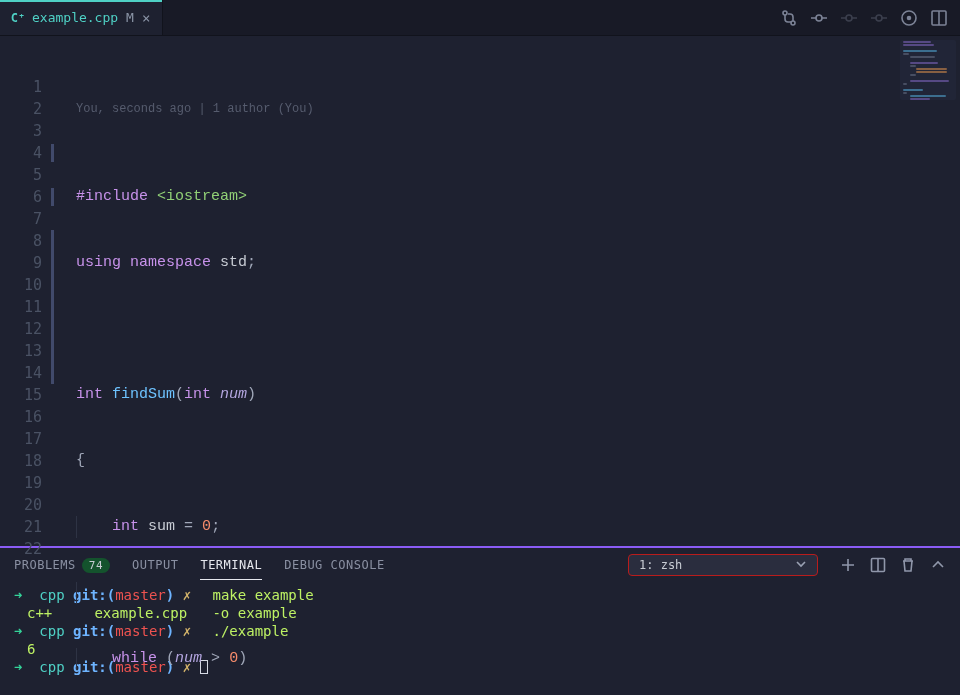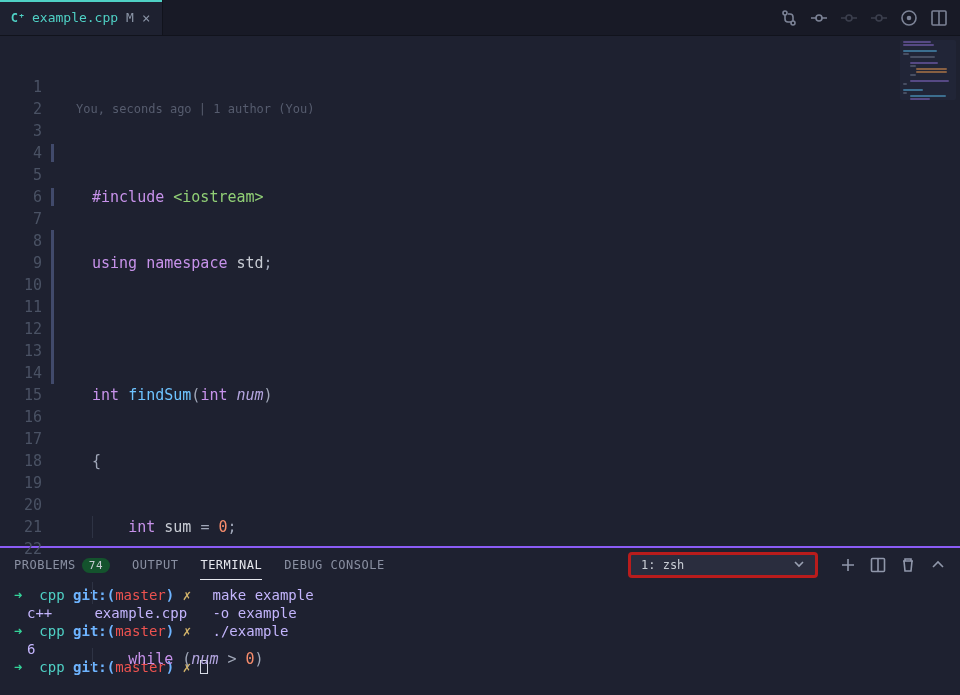--- a/index.html
+++ b/index.html
@@ -110,31 +110,31 @@
     background: var(--gutter-mod);
   }
   .ln.full-mod::after {
     top:0; bottom:0;
   }
   .code {
     flex: 1;
     padding: 18px 0 0 16px;
     position: relative;
     white-space: pre;
+    font-family: Liberation Mono, monospace;
   }
   .blame {
     color: #565c6e;
     font-size: 12px;
     height: 22px;
     display:flex; align-items:center;
   }
   .row {
     height: 22px;
     position: relative;
-    margin-left: 16px;
   }
   .row.has-i1::before { content:""; position:absolute; left:0; top:0; bottom:0; width:0; border-left:1px solid #2e3344; }
 
   
   .kw   { color: var(--purple); }        
   .pp   { color: var(--purple); }        
   .fn   { color: #6ec3ff; }              
   .str  { color: var(--green); }         
   .num  { color: var(--orange); }
   .it   { font-style: italic; color: #b4a6e0; } 
@@ -175,21 +175,21 @@
     border-radius: 10px; padding: 1px 7px; font-size: 11px;
   }
   .ptab.active { color: #e6e8ee; position:relative; }
   .ptab.active::after {
     content:""; position:absolute; left:0; right:0; bottom:-8px; height:1px; background:#e6e8ee;
   }
   .panel-tabs .spacer { flex:1; }
   .term-select {
     display:flex; align-items:flex-start; gap:8px;
     background: #2a2d3e;
-    border: 3px solid #b91c1c;
+    border: 1px solid #b91c1c;
     border-radius: 4px;
     padding: 3px 10px;
     font-size: 12px; color:#c8ccd4;
     min-width: 190px;
     justify-content: space-between;
     cursor:pointer;
   }
   .panel-actions { display:flex; align-items:center; gap:14px; color:#9097aa; }
   .panel-actions .pico { width:16px; height:16px; cursor:pointer; display:flex; align-items:center; justify-content:center; }
   .panel-actions svg { stroke: currentColor; fill:none; stroke-width:1.6; }
@@ -200,21 +200,21 @@
     font-size: 14px;
     line-height: 18px;
     white-space: pre;
     font-family: "Menlo","Consolas",monospace;
   }
   .ta { color: var(--term-arrow); }  
   .tc { color: var(--term-cyan); font-weight: normal; }
   .tb { color: var(--term-blue); font-weight: bold; }
   .tr { color: var(--term-red); }
   .ty { color: var(--term-yellow); }
-  .tw { color: #c4b5fd; padding-left: 13px; }
+  .tw { color: #bef264; padding-left: 13px; }
   .tcursor {
     display:inline-block; width:8px; height:14px;
     border:1px solid #d6dae4; vertical-align: -2px;
   }
 </style>
 </head>
 <body>
 
 <div class="tabbar">
   <div class="tab active">

